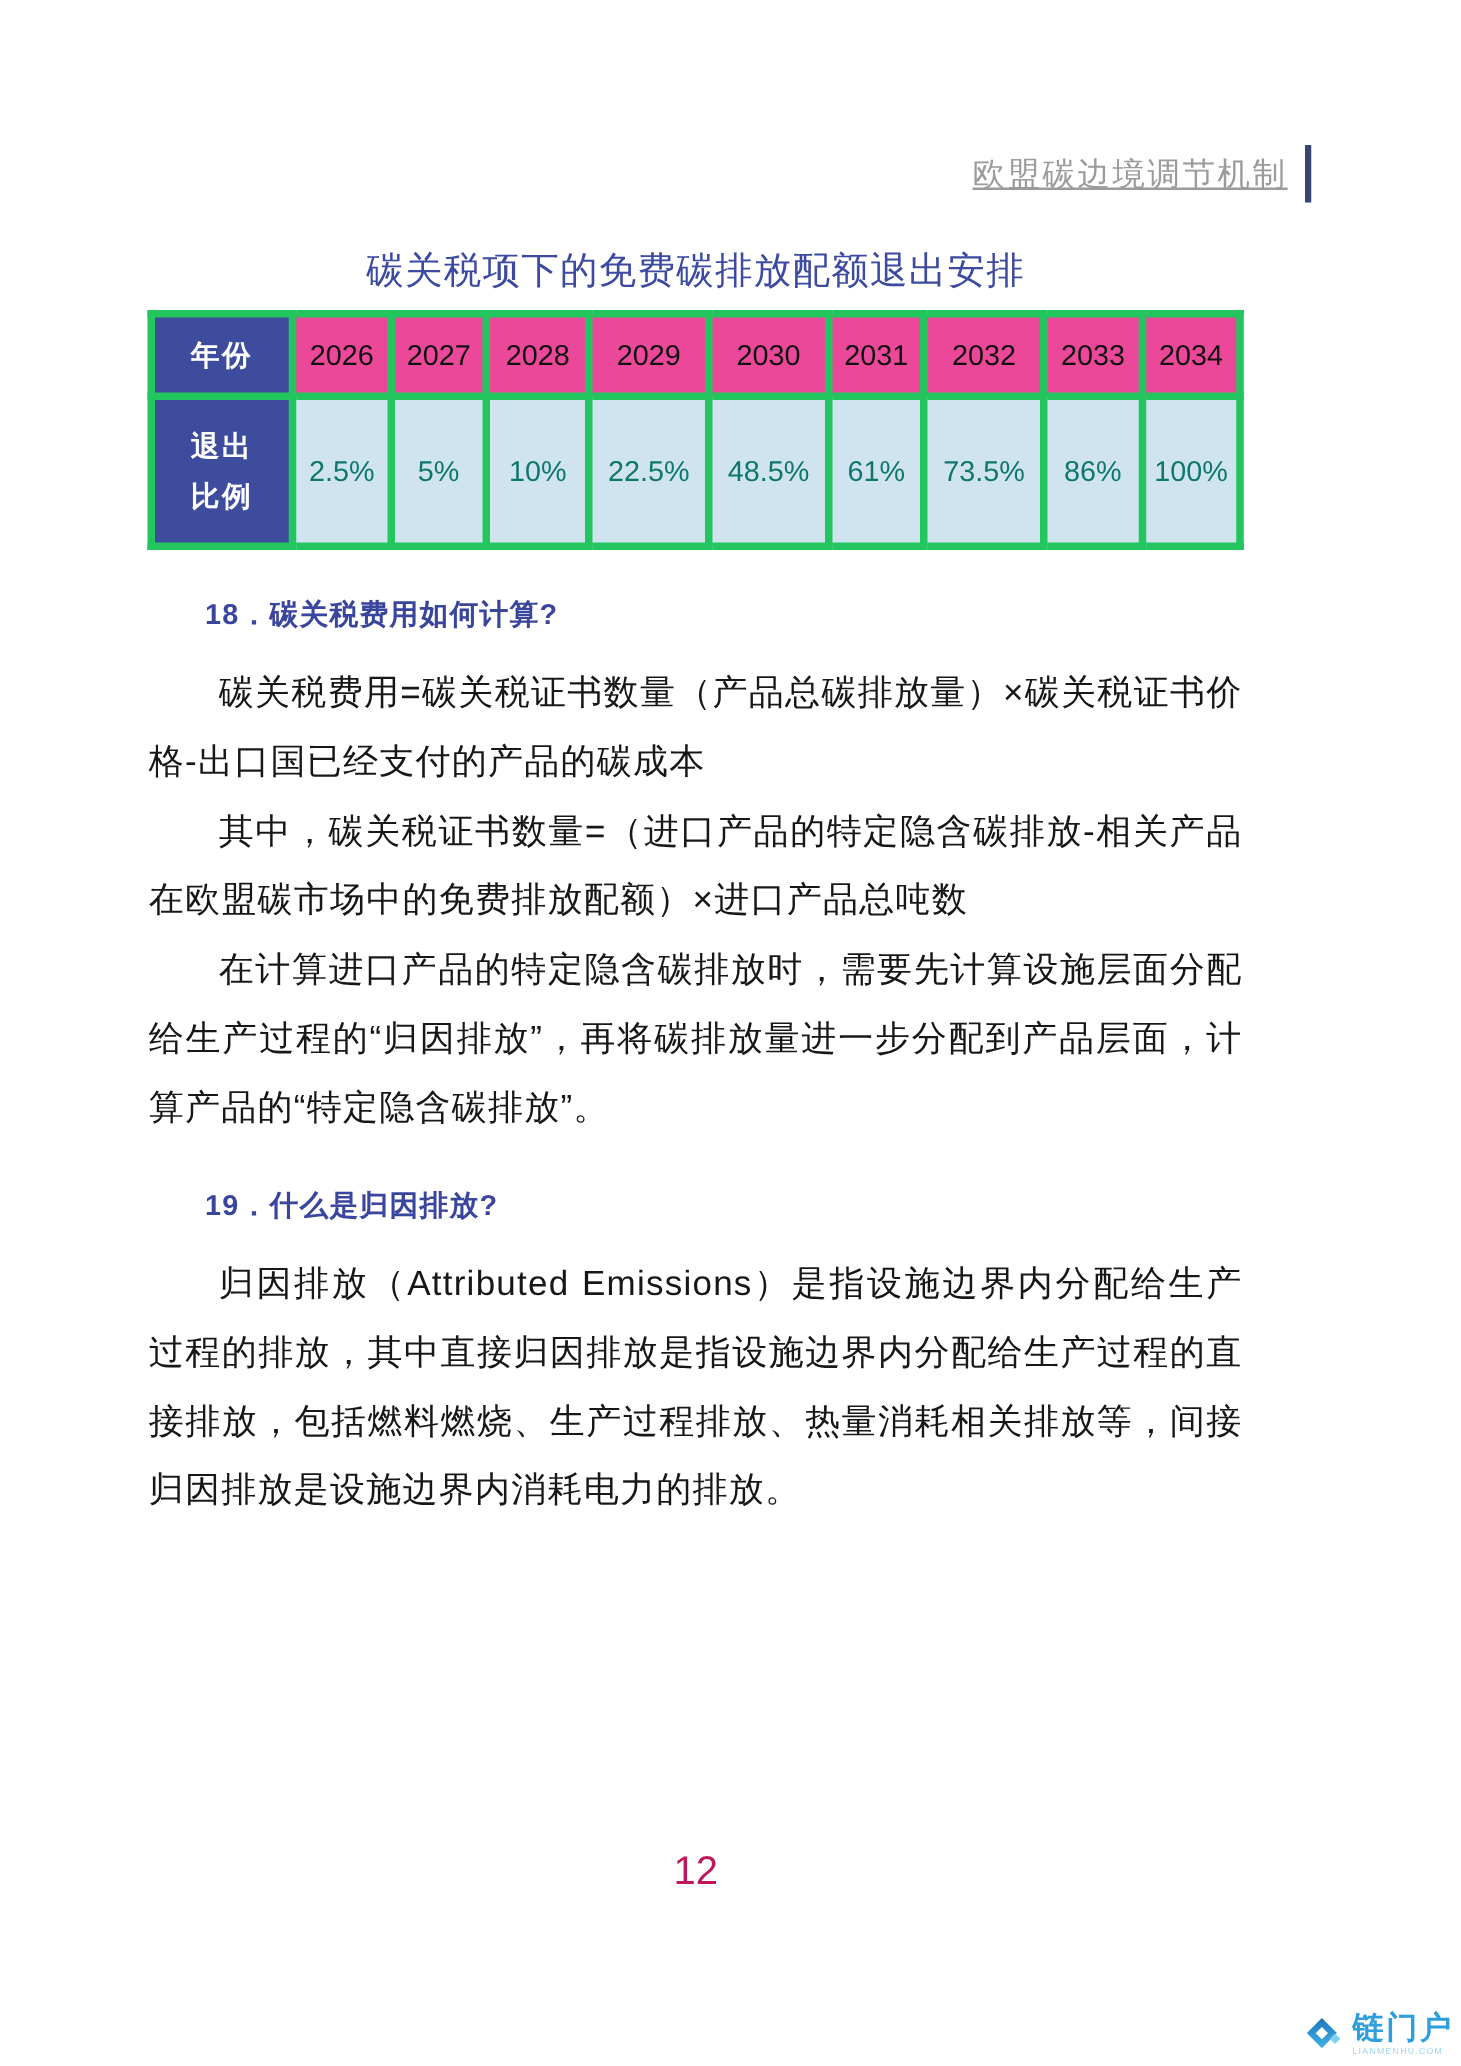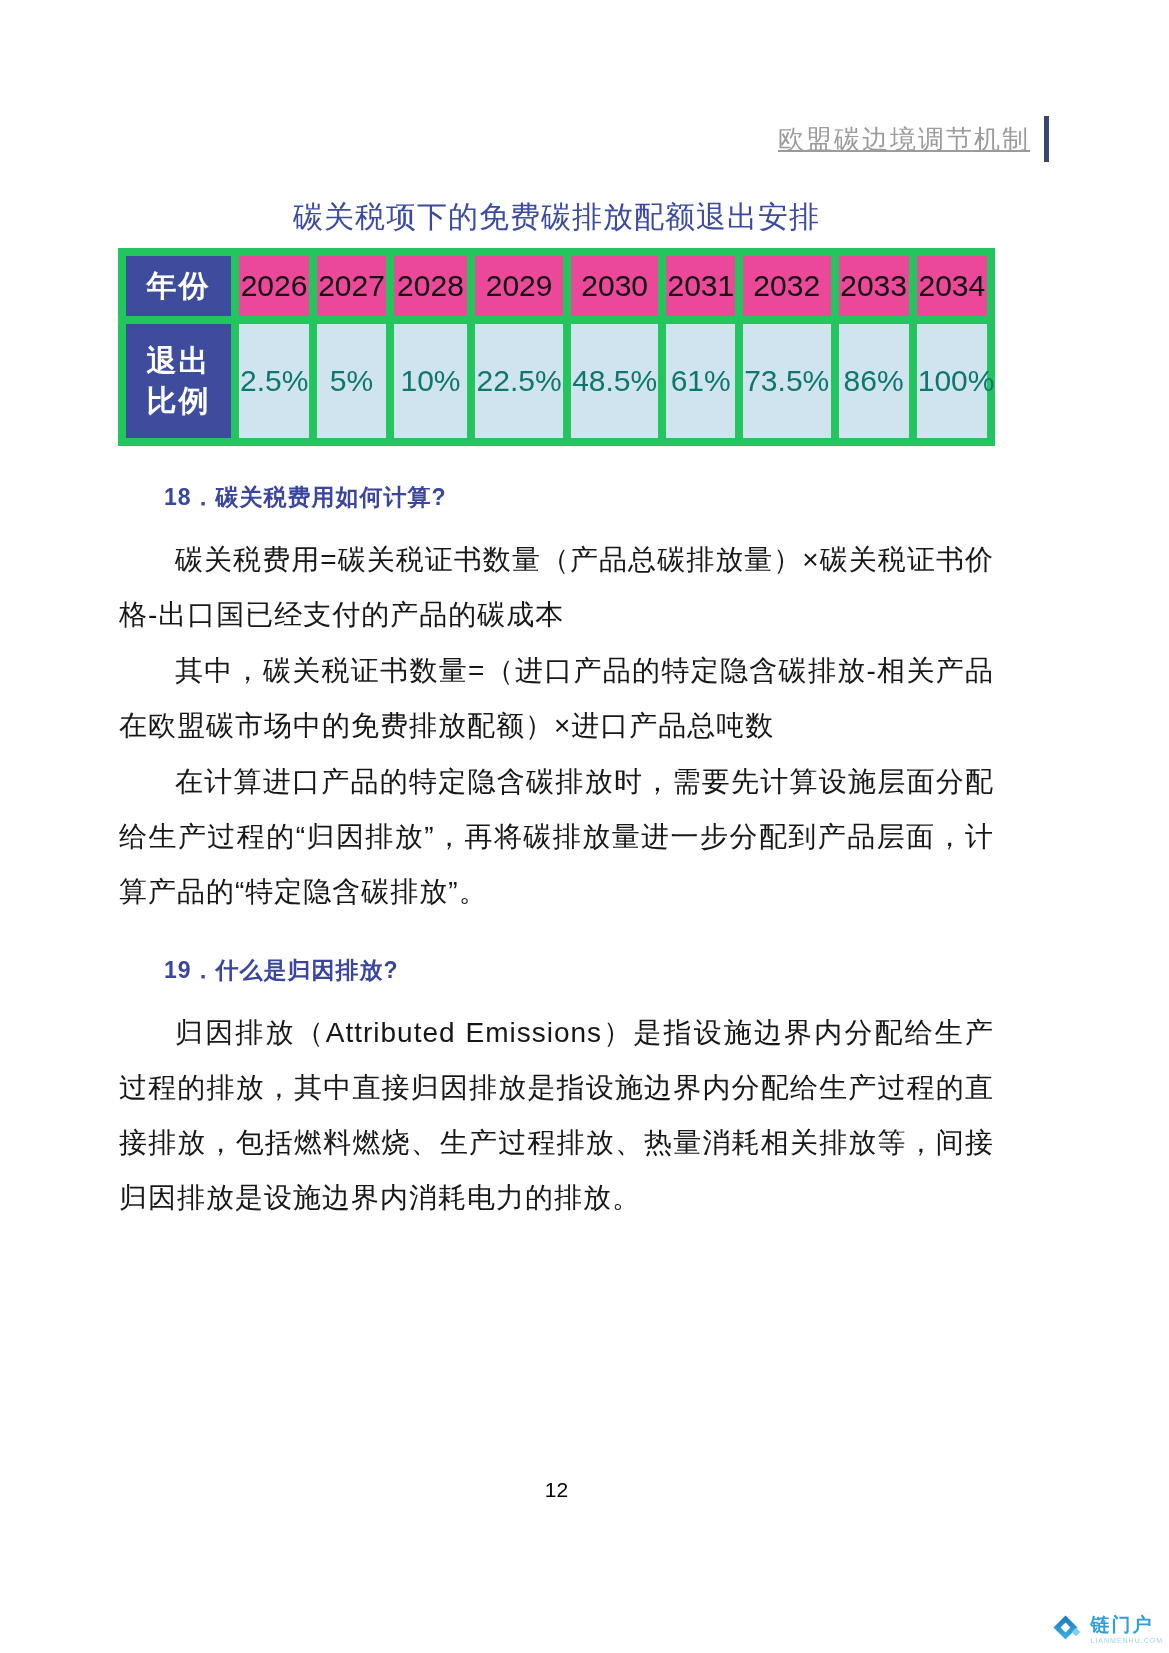--- a/index.html
+++ b/index.html
@@ -24,22 +24,22 @@
     position:absolute;left:118px;top:198px;width:877px;
   }
   .table-title{
     text-align:center;color:#3c4aa0;font-size:30px;line-height:38px;
     letter-spacing:1px;margin:0 0 12px 0;font-weight:400;
   }
   table.quota{
     width:877px;border-collapse:collapse;table-layout:fixed;
   }
   table.quota td{
-    border:8px solid #22c55e;text-align:center;vertical-align:middle;
-    font-size:30px;
+    border:6px solid #22c55e;text-align:center;vertical-align:middle;
+    font-size:23px;
   }
   td.headcell{
     background:#3e4c9e;color:#ffffff;font-weight:bold;font-size:29px;
     letter-spacing:2px;
   }
   tr.row-years td{height:58px;}
   tr.row-ratios td{height:112px;}
   tr.row-years td.datacell{background:#ec4899;color:#111;}
   tr.row-ratios td.datacell{background:#cfe4ef;color:#0f766e;}
   .headcell .hline{display:block;line-height:40px;}
@@ -49,42 +49,42 @@
     margin:32px 0 16px 0;text-indent:2em;letter-spacing:1px;
   }
   .para{
     font-size:28px;line-height:55px;margin:1px;text-indent:2em;
     text-align:justify;letter-spacing:1px;color:#171717;
   }
   .para + .para{margin-top:0;}
   
   .page-number{
     position:absolute;left:118px;width:877px;top:1478px;
-    text-align:center;font-size:21px;color:#000000;
+    text-align:center;font-size:32px;color:#be185d;
   }
   .footer-logo{
     position:absolute;right:6px;bottom:8px;
     display:flex;align-items:center;gap:6px;
   }
   .logo-icon{position:relative;width:30px;height:32px;display:inline-block;}
   .logo-icon .d1{
     position:absolute;left:3px;top:6px;width:17px;height:17px;
     transform:rotate(45deg);
     background:linear-gradient(135deg,#1b74b8 0%,#3fb3e6 100%);
   }
   .logo-icon .d2{
     position:absolute;left:8px;top:11px;width:7px;height:7px;
     transform:rotate(45deg);background:#ffffff;
   }
   .logo-icon .d3{
     position:absolute;left:19px;top:16px;width:6px;height:6px;
     transform:rotate(45deg);background:#7fd0f0;
   }
   .logo-text{display:flex;flex-direction:column;line-height:1;}
-  .logo-title{font-size:19px;font-weight:bold;color:#2f9fdc;letter-spacing:2px;}
+  .logo-title{font-size:25px;font-weight:bold;color:#2f9fdc;letter-spacing:2px;}
   .logo-domain{font-size:7px;color:#9fd4ee;letter-spacing:1px;margin-top:3px;}
 </style>
 </head>
 <body>
 
 <div class="page-header">
   <span class="htitle">欧盟碳边境调节机制</span>
   <span class="hbar"></span>
 </div>
 

